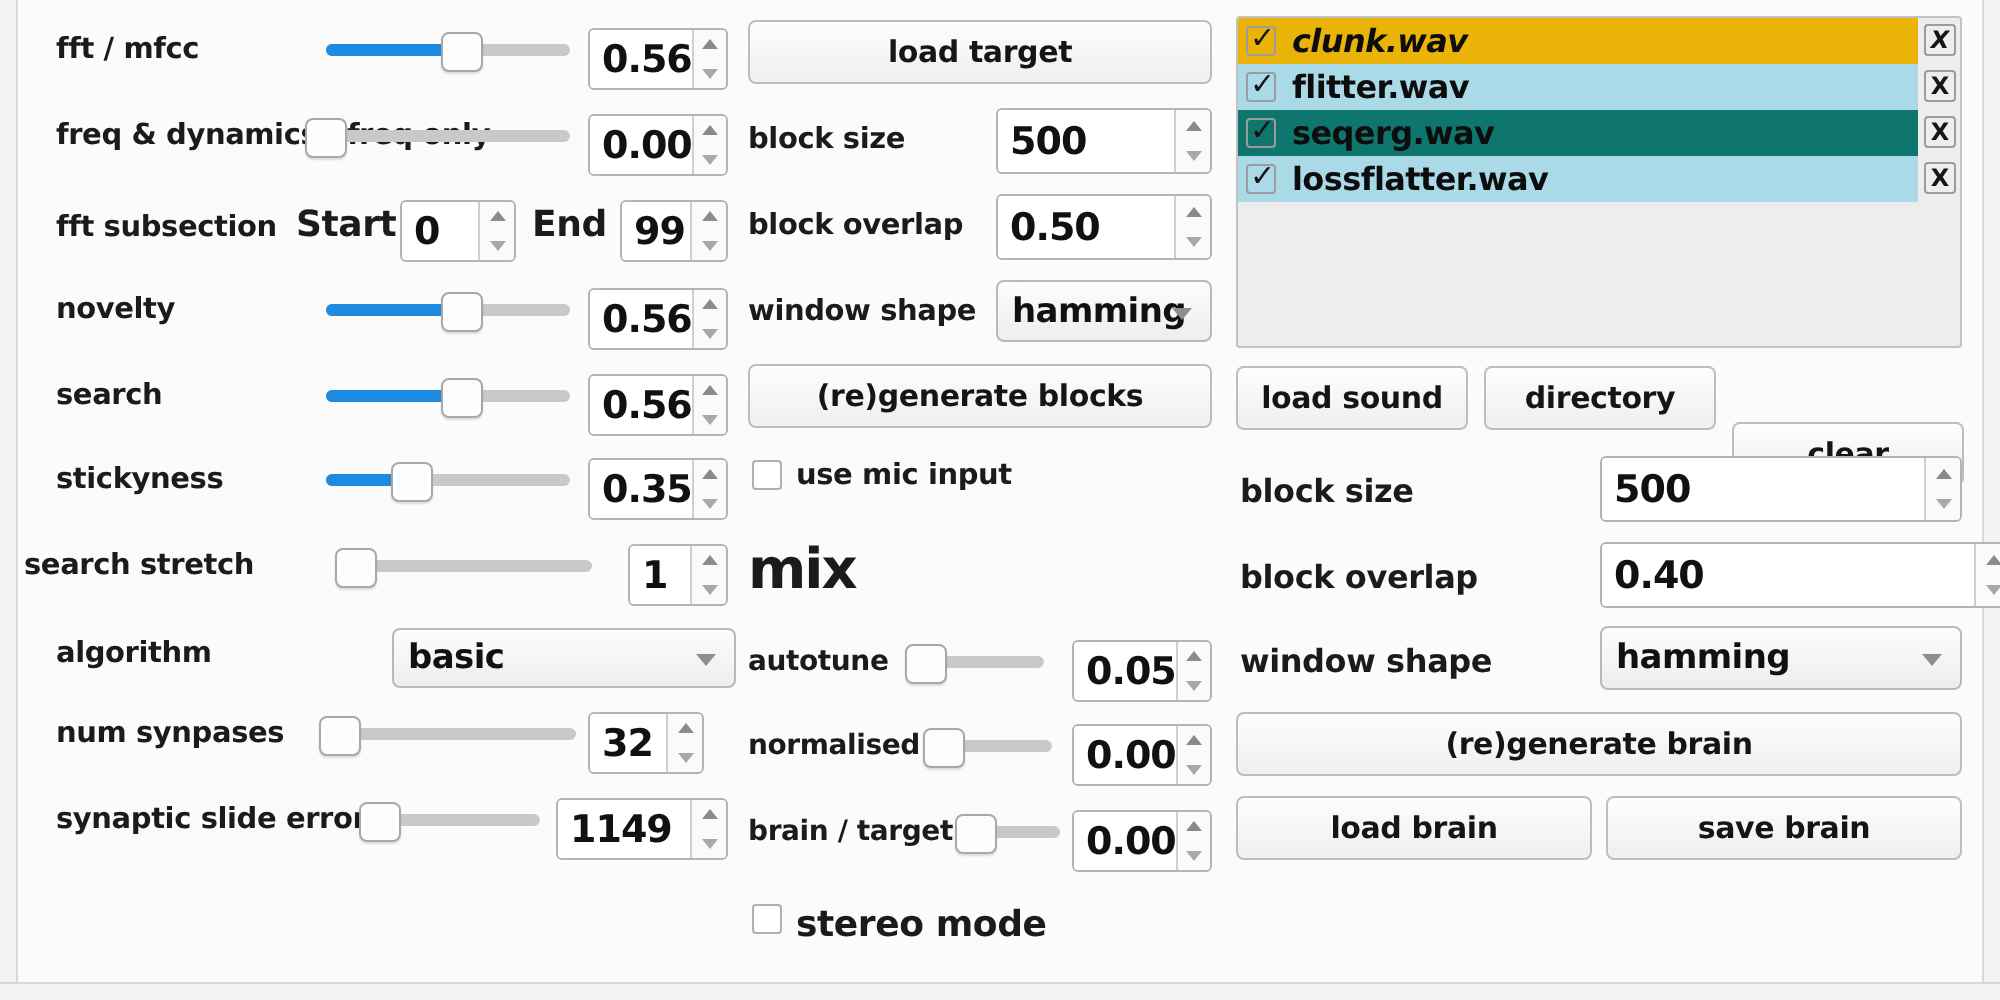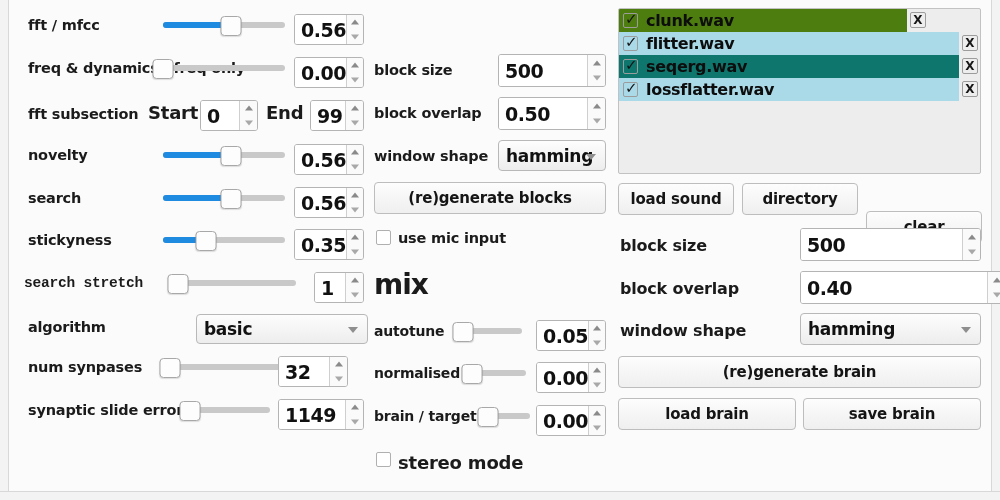--- a/index.html
+++ b/index.html
@@ -269,21 +269,21 @@
         <div class="fill" style="width:35%"></div>
         <div class="knob" style="left:35%"></div>
       </div>
       <div class="spin" style="position:absolute;left:294px;top:229px;width:70px;height:31px;">
         <div class="val">0.35</div>
         <div class="arrows">
           <div class="up"></div>
           <div class="down"></div>
         </div>
       </div>
-      <div class="lbl" style="position:absolute;left:24px;top:275px;font-family:Liberation Mono, monospace;">search stretch</div>
+      <div class="lbl" style="position:absolute;left:12px;top:275px;">search stretch</div>
       <div class="slider" style="position:absolute;left:176px;top:273px;width:120px;">
         <div class="track"></div>
         <div class="fill" style="width:2%"></div>
         <div class="knob" style="left:2%"></div>
       </div>
       <div class="spin" style="position:absolute;left:314px;top:272px;width:50px;height:31px;">
         <div class="val">1</div>
         <div class="arrows">
           <div class="up"></div>
           <div class="down"></div>
@@ -293,21 +293,21 @@
       <div class="combo" style="position:absolute;left:196px;top:314px;width:172px;height:30px;">
         <span>basic</span>
         <div class="caret"></div>
       </div>
       <div class="lbl" style="position:absolute;left:28px;top:359px;">num synpases</div>
       <div class="slider" style="position:absolute;left:166px;top:357px;width:122px;">
         <div class="track"></div>
         <div class="fill" style="width:3%"></div>
         <div class="knob" style="left:3%"></div>
       </div>
-      <div class="spin" style="position:absolute;left:278px;top:356px;width:70px;height:31px;">
+      <div class="spin" style="position:absolute;left:294px;top:356px;width:58px;height:31px;">
         <div class="val">32</div>
         <div class="arrows">
           <div class="up"></div>
           <div class="down"></div>
         </div>
       </div>
       <div class="lbl" style="position:absolute;left:28px;top:402px;">synaptic slide error</div>
       <div class="slider" style="position:absolute;left:186px;top:400px;width:84px;">
         <div class="track"></div>
         <div class="fill" style="width:5%"></div>
@@ -316,20 +316,21 @@
       <div class="spin" style="position:absolute;left:278px;top:399px;width:86px;height:31px;">
         <div class="val">1149</div>
         <div class="arrows">
           <div class="up"></div>
           <div class="down"></div>
         </div>
       </div>
     </div>
 
   <div id="middle-panel" style="position:absolute;left:370px;top:0;width:242px;height:500px;">
+      <div class="btn" style="position:absolute;left:4px;top:10px;width:232px;height:32px;">load target</div>
       <div class="lbl" style="position:absolute;left:4px;top:62px;">block size</div>
       <div class="spin" style="position:absolute;left:128px;top:54px;width:108px;height:33px;">
         <div class="val">500</div>
         <div class="arrows">
           <div class="up"></div>
           <div class="down"></div>
         </div>
       </div>
       <div class="lbl" style="position:absolute;left:4px;top:105px;">block overlap</div>
       <div class="spin" style="position:absolute;left:128px;top:97px;width:108px;height:33px;">
@@ -388,21 +389,21 @@
         </div>
       </div>
       <div class="cbrow" style="position:absolute;left:6px;top:452px;">
         <div class="cbox"></div>
         <span class="lbl" style="font-size: 18px;">stereo mode</span>
       </div>
     </div>
 
   <div id="right-panel" style="position:absolute;left:612px;top:0;width:388px;height:500px;">
       <div style="position:absolute;left:6px;top:8px;width:363px;height:166px;background:#ededed;border:1px solid #c2c2c2;border-radius:2px;box-sizing:border-box;overflow:hidden;">
-        <div class="frow" style="background:#4d7c0f;width:288px;">
+        <div class="frow" style="background:#eab308;width:340px;font-style:italic;">
           <div class="fbox"></div>
           <span class="fname">clunk.wav</span>
           <div class="fdel" style="right: -19px;">X</div>
         </div>
         <div class="frow" style="background:#aad9e8;width:340px;">
           <div class="fbox"></div>
           <span class="fname">flitter.wav</span>
           <div class="fdel" style="right: -19px;">X</div>
         </div>
         <div class="frow" style="background:#0f766e;width:340px;">

